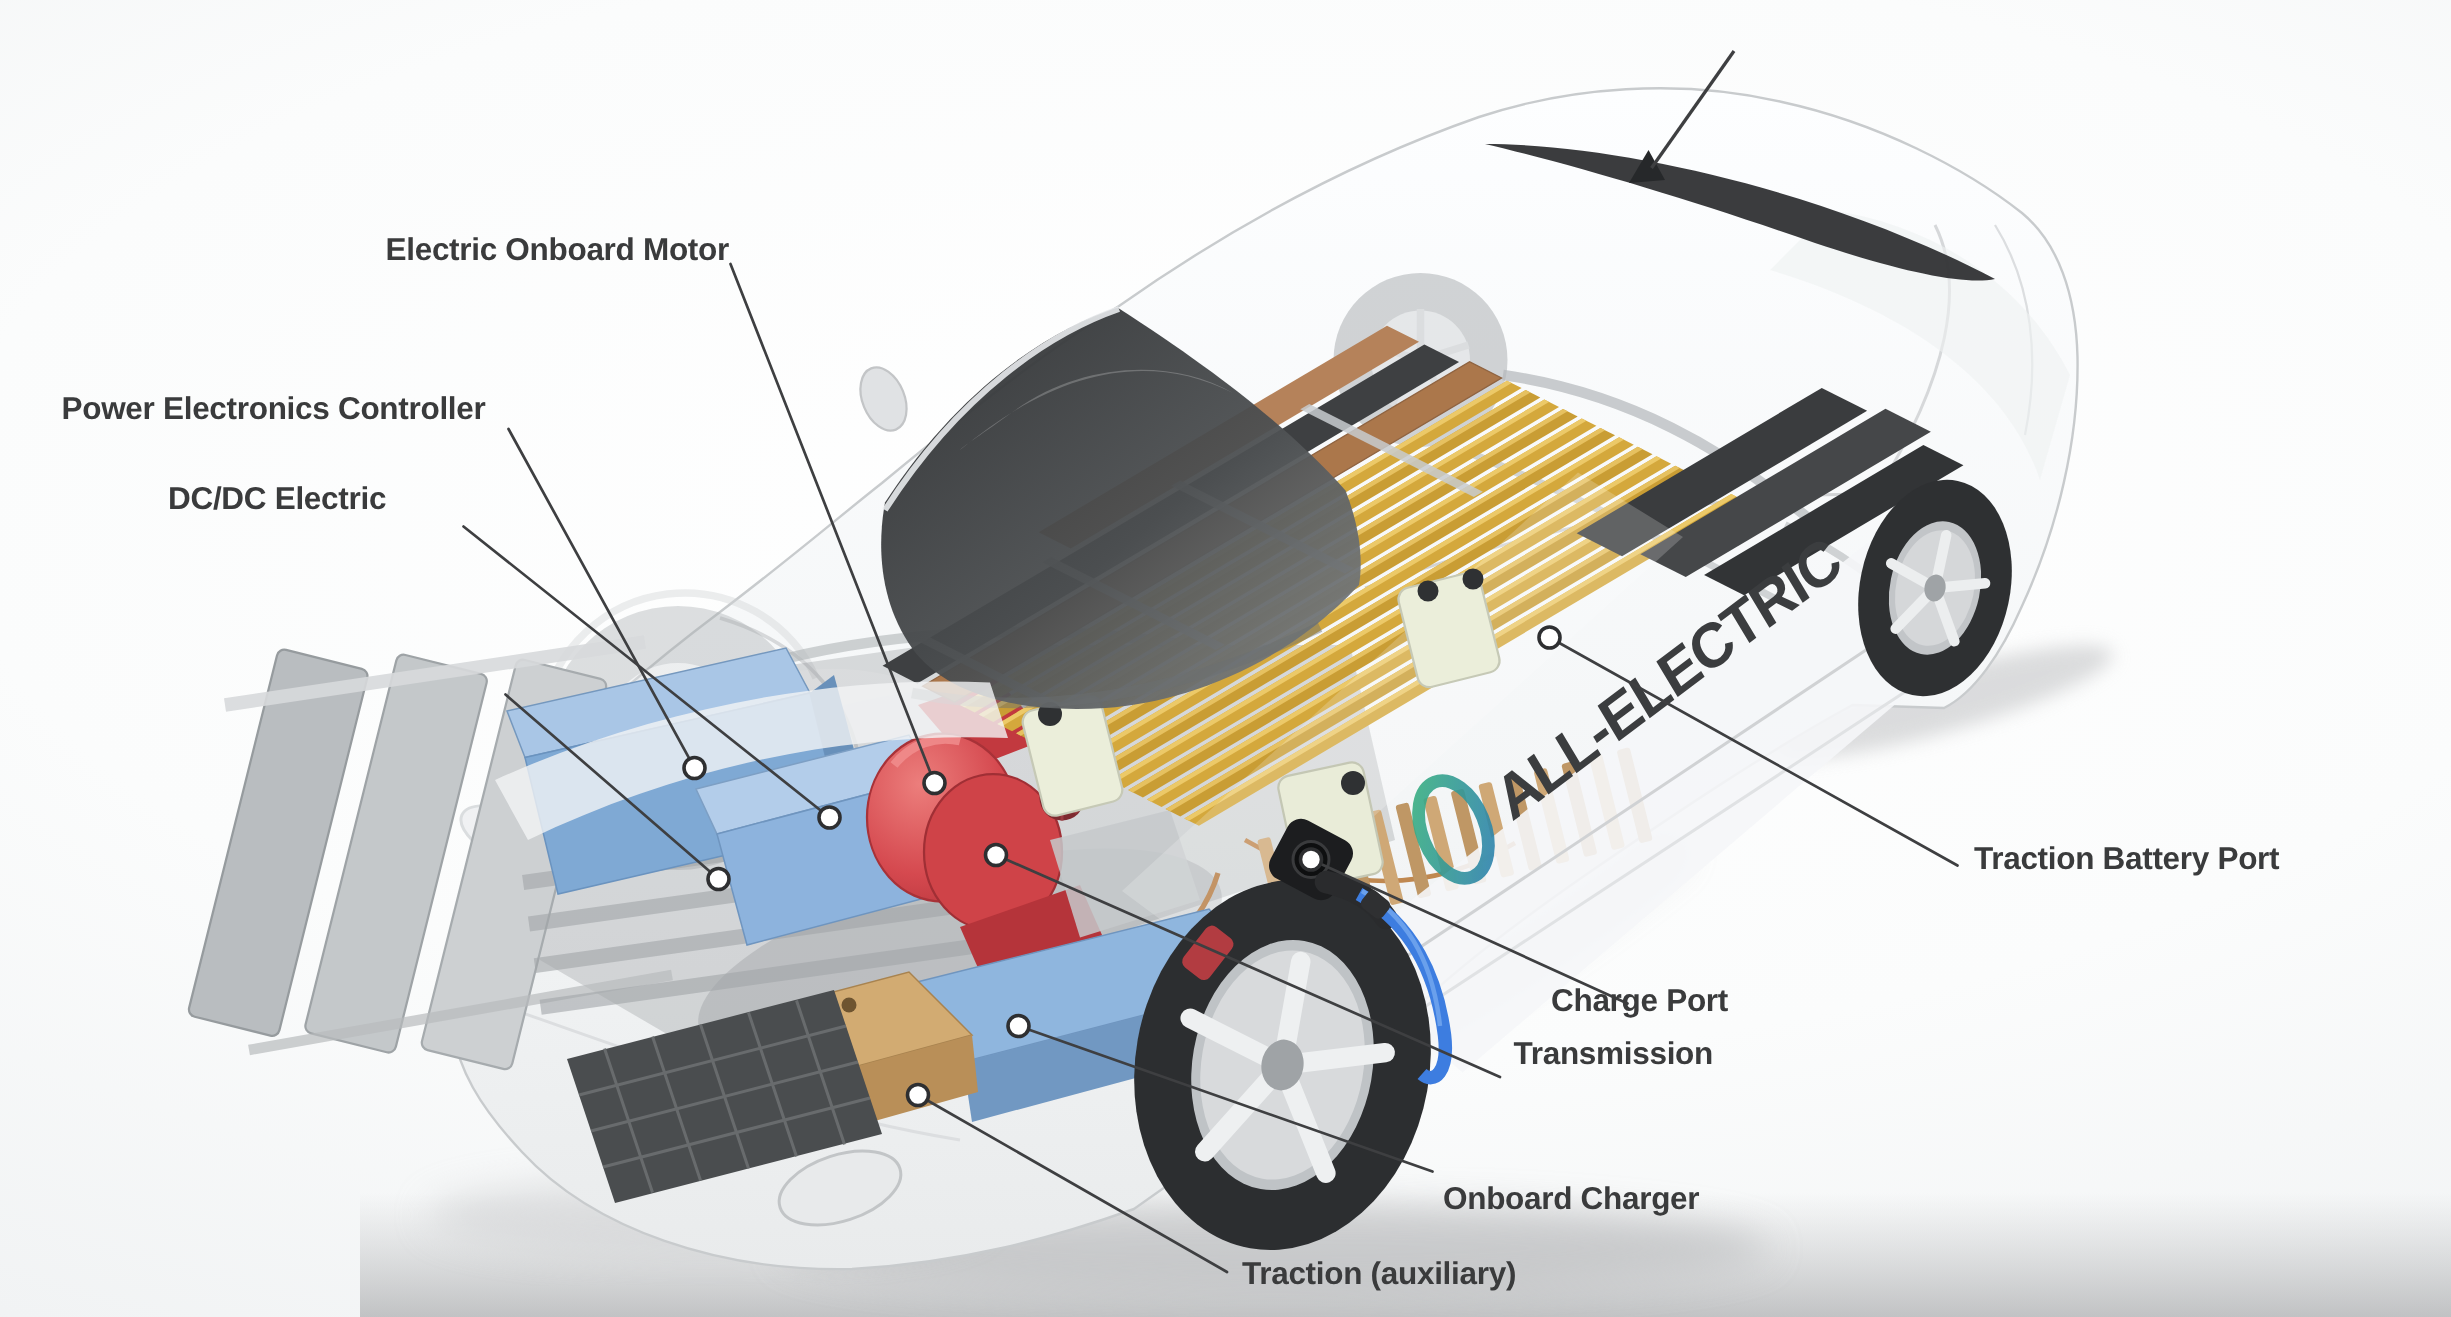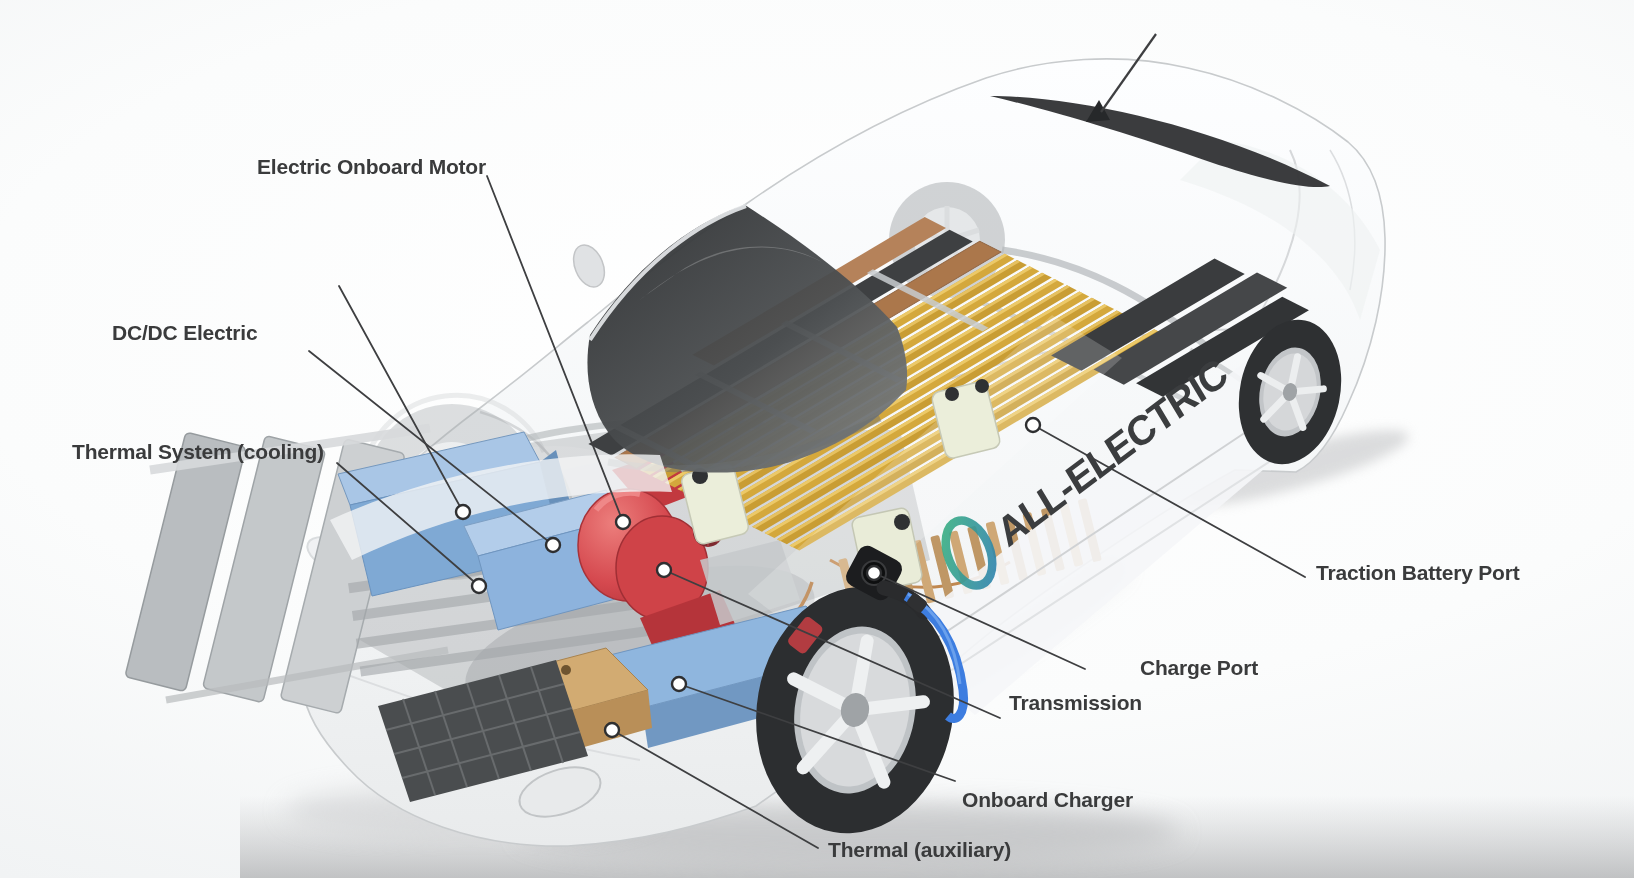--- a/index.html
+++ b/index.html
@@ -12,21 +12,21 @@
   .lbl{
     position:absolute;
     font:600 21px/1.1 "Liberation Sans",sans-serif;
     color:#3a3b3c;letter-spacing:-0.2px;white-space:nowrap;
   }
   #lbl-etm{left:257px;top:155px}
   #lbl-pec{left:41px;top:261px}
   #lbl-dcdc{left:112px;top:321px}
   #lbl-thermal{left:72px;top:440px}
   #lbl-tbp{left:1316px;top:561px}
-  #lbl-cp{left:1140px;top:656px}
+  #lbl-cp{left:1034px;top:656px}
   #lbl-trans{left:1009px;top:691px}
   #lbl-oc{left:962px;top:788px}
   #lbl-aux{left:828px;top:838px}
 </style>
 </head>
 <body>
 
 <div class="stage">
 
 <svg width="1634" height="878" viewBox="0 0 1634 878" aria-hidden="true">
@@ -347,21 +347,21 @@
     <circle cx="479" cy="586" r="7"></circle>
     <circle cx="1033" cy="425" r="7"></circle>
     <circle cx="874" cy="573" r="7"></circle>
     <circle cx="664" cy="570" r="7"></circle>
     <circle cx="679" cy="684" r="7"></circle>
     <circle cx="612" cy="730" r="7"></circle>
   </g>
 </svg>
 
   <div class="lbl" id="lbl-etm">Electric Onboard Motor</div>
+  <div class="lbl" id="lbl-pec">Power Electronics Controller</div>
   <div class="lbl" id="lbl-dcdc">DC/DC Electric</div>
-  <div class="lbl" id="lbl-thermal">Thermal System (cooling)</div>
   <div class="lbl" id="lbl-tbp">Traction Battery Port</div>
   <div class="lbl" id="lbl-cp">Charge Port</div>
   <div class="lbl" id="lbl-trans">Transmission</div>
   <div class="lbl" id="lbl-oc">Onboard Charger</div>
-  <div class="lbl" id="lbl-aux">Thermal (auxiliary)</div>
+  <div class="lbl" id="lbl-aux">Traction (auxiliary)</div>
 
 </div>
 
 </body></html>

